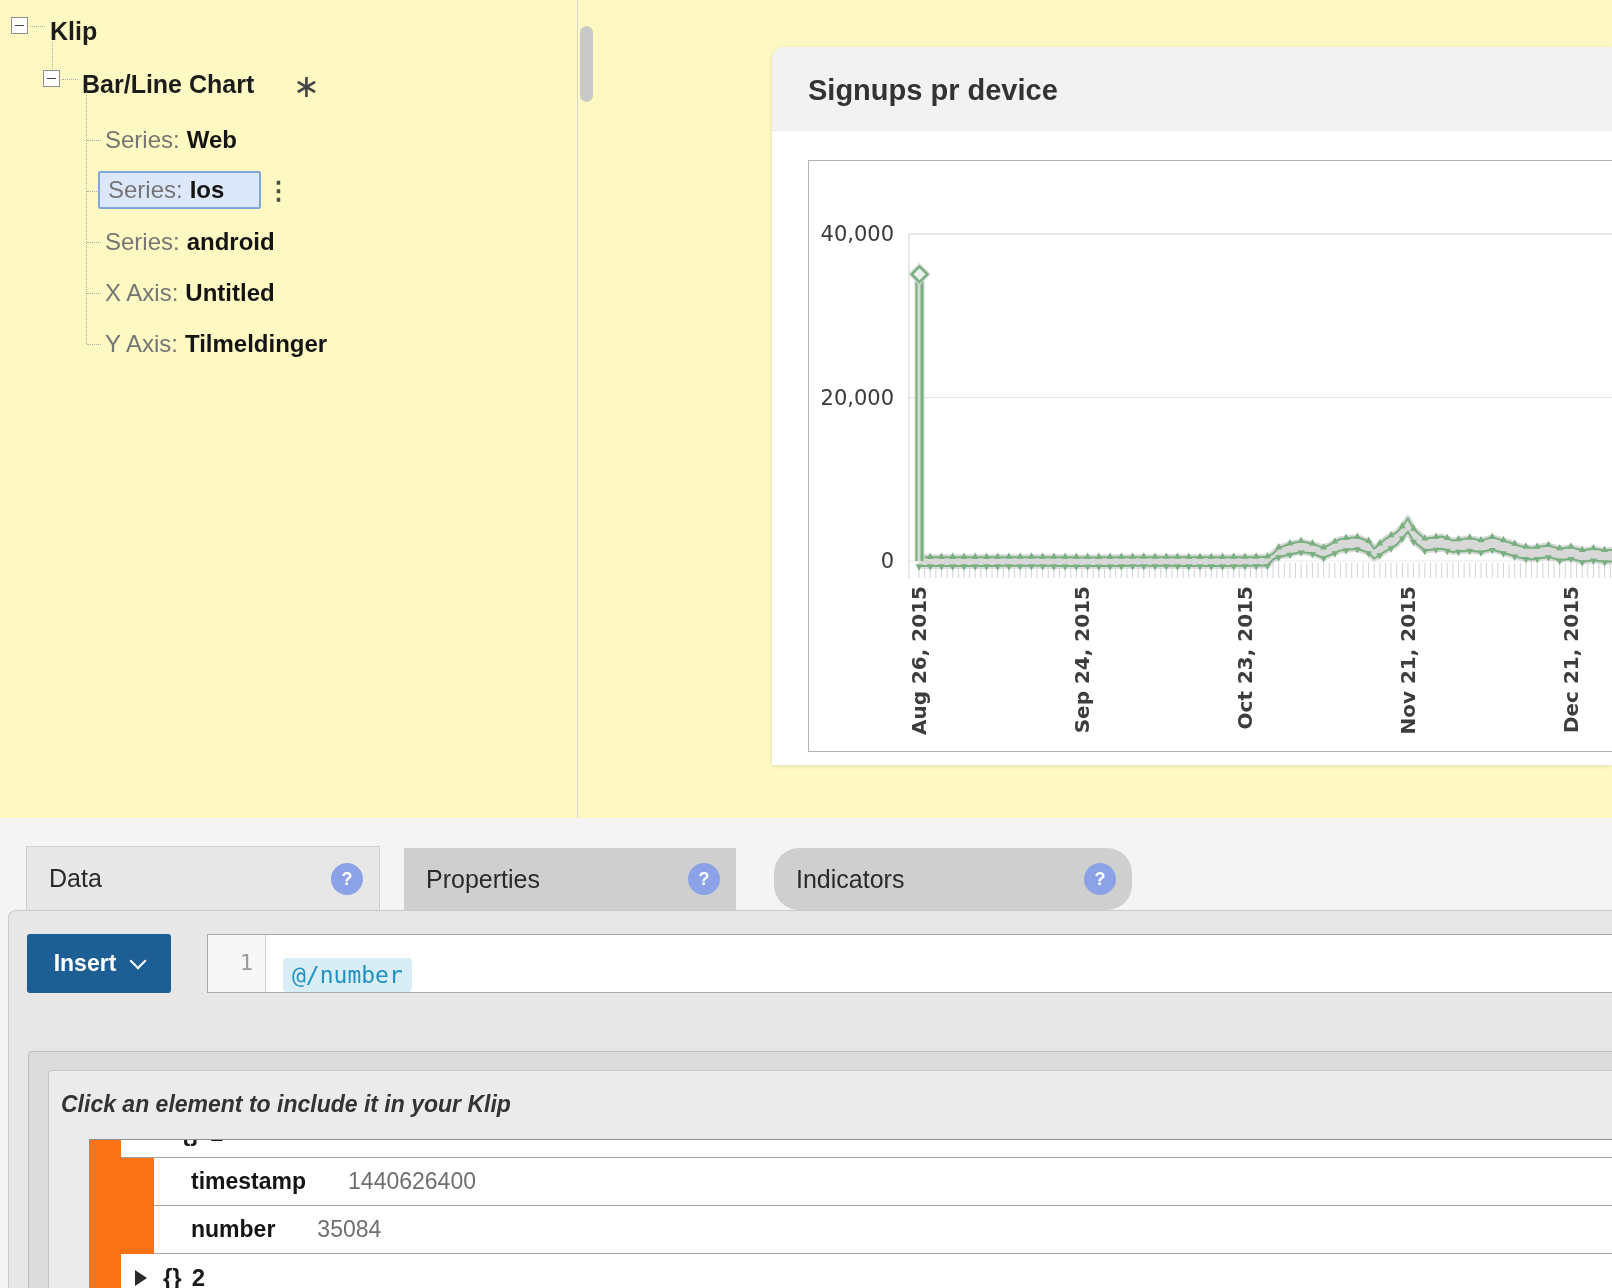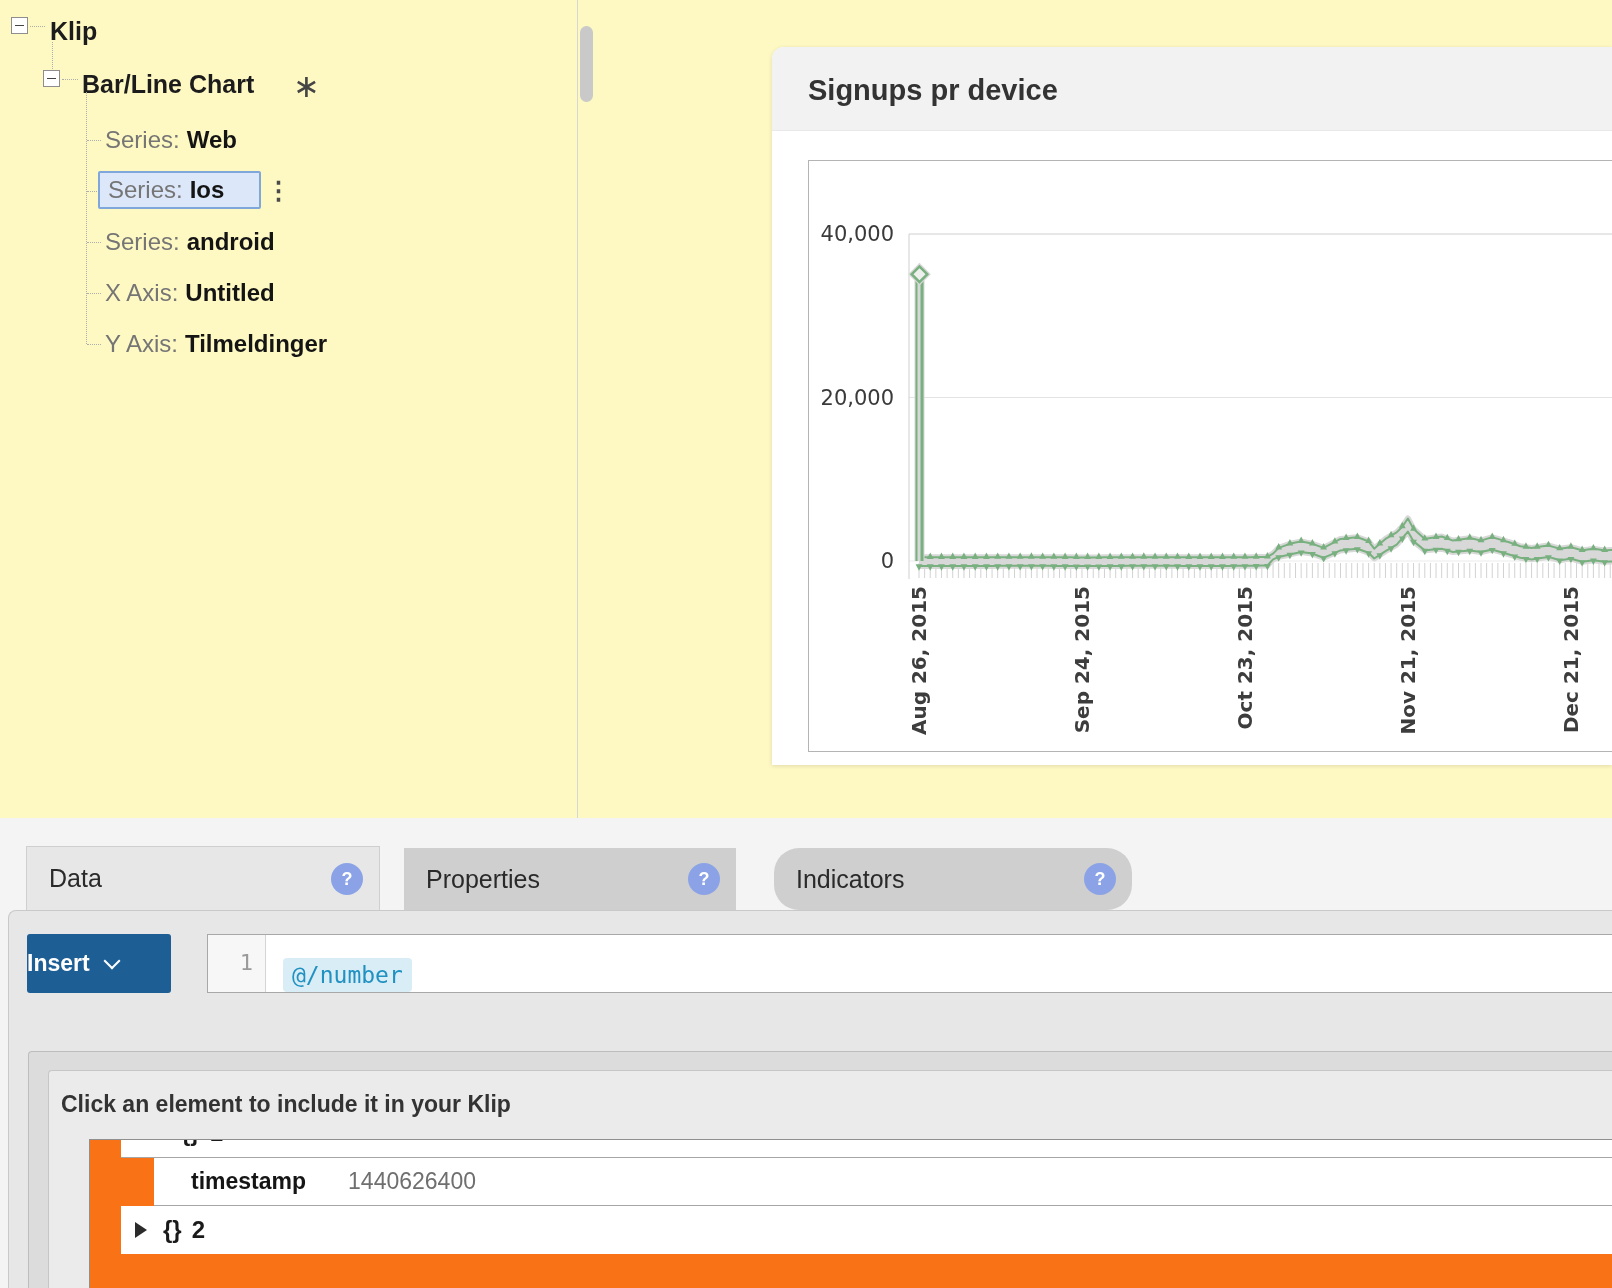--- a/index.html
+++ b/index.html
@@ -41,30 +41,30 @@
   
   #tabstrip{position:absolute;left:0;top:818px;width:1612px;height:92px;background:#f4f4f4;}
   .tab{position:absolute;bottom:0;height:62px;display:flex;align-items:center;box-sizing:border-box;}
   .tab .tlabel{font-size:25px;color:#2a2a2a;margin-left:22px;}
   .tab.inactive{background:#cfcfcf;}
   .tab.active{background:#e7e7e7;border:1px solid #cfcfcf;border-bottom:none;height:64px;z-index:4;}
   .help{position:absolute;right:16px;top:50%;margin-top:-16px;width:32px;height:32px;border-radius:50%;background:#8ba3e6;color:#fff;font-size:18px;font-weight:700;text-align:center;line-height:32px;}
 
   
   #panel{position:absolute;left:8px;top:910px;width:1604px;height:378px;background:#e7e7e7;border-top:1px solid #c9c9c9;border-left:1px solid #c9c9c9;border-top-left-radius:8px;box-sizing:border-box;}
-  #insert-btn{position:absolute;left:18px;top:23px;width:144px;height:59px;background:#1d5e95;border-radius:3px;display:flex;align-items:center;color:#fff;font-size:23px;font-weight:600;cursor:pointer;}
+  #insert-btn{position:absolute;left:18px;top:23px;width:144px;height:59px;background:#1d5e95;border-radius:3px;display:flex;align-items:center;justify-content:center;color:#fff;font-size:23px;font-weight:600;cursor:pointer;}
   #insert-btn .chev{width:10px;height:10px;border-right:2px solid #fff;border-bottom:2px solid #fff;transform:rotate(45deg);margin-left:16px;margin-top:-6px;}
   #formula{position:absolute;left:198px;top:23px;right:0;height:59px;background:#fff;border:1px solid #a8a8a8;border-right:none;box-sizing:border-box;display:flex;}
   #gutter{width:58px;background:#f7f7f7;border-right:1px solid #d4d4d4;font-family:"DejaVu Sans Mono",monospace;font-size:22px;color:#9a9a9a;text-align:right;line-height:56px;padding-right:12px;box-sizing:border-box;flex:none;}
   #code-line{flex:1;display:flex;align-items:flex-end;padding-left:17px;}
   .chip{display:inline-block;background:#d9edf7;border-radius:4px;padding:4px 9px;font-family:"DejaVu Sans Mono",monospace;font-size:23px;color:#2191c1;}
 
   #container{position:absolute;left:19px;top:140px;right:0;bottom:0;background:#dcdcdc;border-top:1px solid #bdbdbd;border-left:1px solid #bdbdbd;border-top-left-radius:4px;}
   #picker{position:absolute;left:19px;top:18px;right:0;bottom:0;background:#ebebeb;border-top:1px solid #c6c6c6;border-left:1px solid #c6c6c6;border-top-left-radius:4px;}
-  #picker-header{height:67px;display:flex;align-items:center;padding-left:12px;font-size:23px;font-weight:700;color:#333;}
+  #picker-header{height:67px;display:flex;align-items:center;padding-left:12px;font-size:23px;font-weight:700;color:#333;font-style:italic;}
   #rows{position:absolute;left:0;top:68px;right:0;bottom:0;border-top:1px solid #8f8f8f;border-left:1px solid #8f8f8f;background:#f97316;overflow:hidden;margin-left:40px;}
   .row{background:#fff;border-bottom:1px solid #a6a6a6;}
   .row.obj{margin-left:31px;height:48px;display:flex;align-items:center;}
   .row.partial{margin-left:31px;height:17px;overflow:hidden;}
   .row.partial .inner{height:48px;margin-top:-31px;display:flex;align-items:center;}
   .row.field{margin-left:64px;height:47px;display:flex;align-items:center;}
   .row.last{border-bottom:none;}
   .rkey{font-size:23px;font-weight:700;color:#151515;margin-left:37px;}
   .rval{font-size:23px;color:#6f6f6f;margin-left:42px;}
   .braces{font-size:24px;font-weight:700;color:#1a1a1a;margin-left:16px;}
@@ -439,20 +439,24 @@
         <div class="row partial">
           <div class="inner">
             <span class="braces">{}</span>
             <span class="idx">1</span>
           </div>
         </div>
         <div class="row field">
           <span class="rkey" style="margin-left:37px;">timestamp</span>
           <span class="rval">1440626400</span>
         </div>
+        <div class="row field">
+          <span class="rkey" style="margin-left:37px;">number</span>
+          <span class="rval">35084</span>
+        </div>
         <div class="row obj last">
           <span class="tri"></span>
           <span class="braces">{}</span>
           <span class="idx">2</span>
         </div>
       </div>
     </div>
   </div>
 </div>
 

